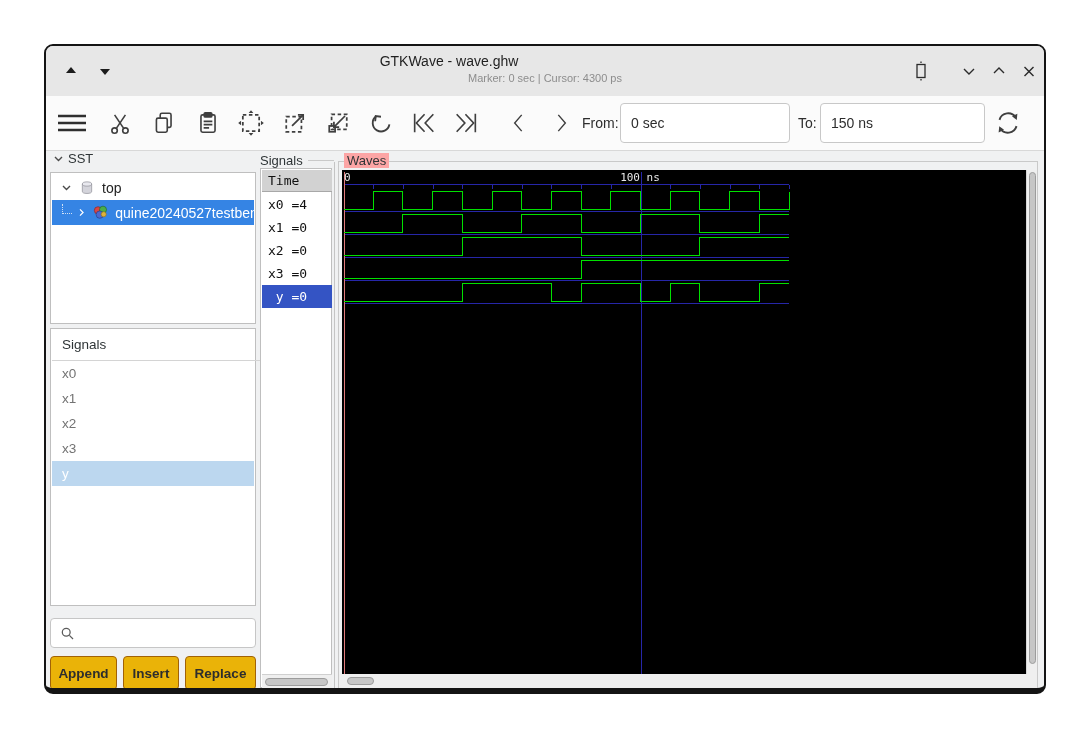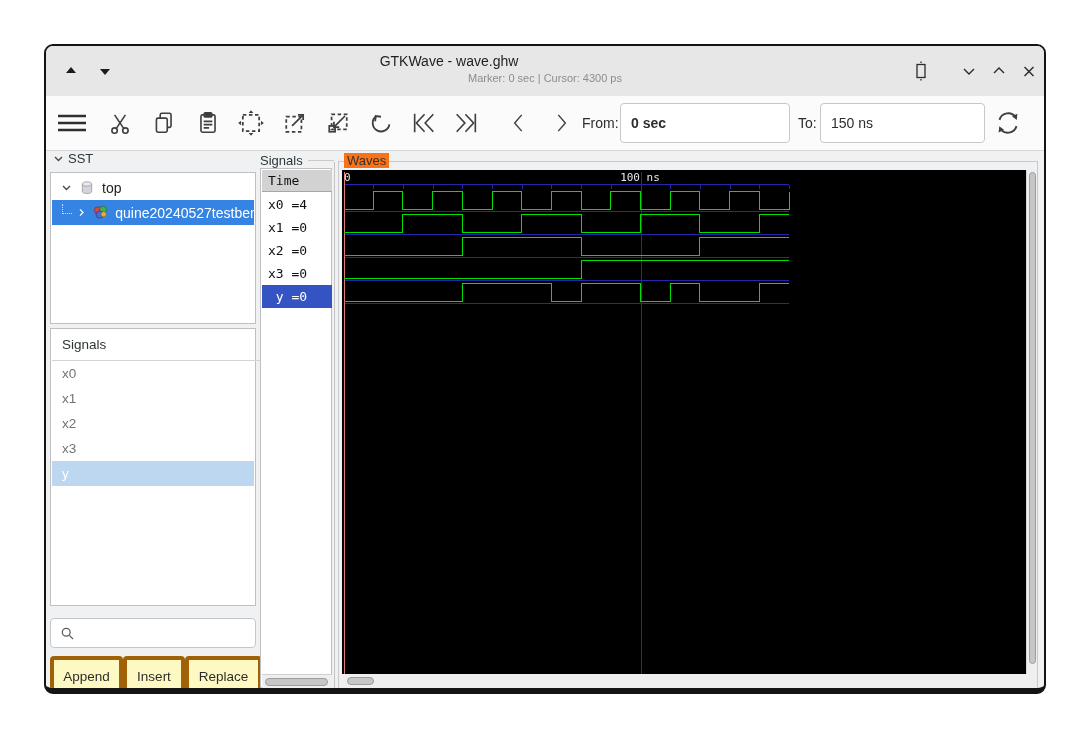--- a/index.html
+++ b/index.html
@@ -21,22 +21,22 @@
   
   .framelabel{font-size:13px;color:#2e3436;}
   .panel{background:#ffffff;border:1px solid #bfbfbf;box-sizing:border-box;}
   
   .treerow{left:1px;width:202px;height:25px;display:flex;align-items:center;font-size:14px;color:#222;}
   .treerow.sel{background:#3584e4;color:#ffffff;}
   .dotline{width:10px;height:9px;border-left:1px dotted #cfe0f4;border-bottom:1px dotted #cfe0f4;margin:-8px 2px 0 10px;}
   
   .lrow{left:1px;width:202px;height:25px;line-height:25px;padding-left:10px;font-size:13.5px;color:#737373;box-sizing:border-box;}
   .lrow.sel{background:#bcd7ef;color:#ffffff;}
-  .btn{top:610px;height:32px;background:#fef9c3;border:4px solid #a16207;border-radius:4px;
-    font-size:13.5px;color:#2d2d2d;display:flex;align-items:center;justify-content:center;}
+  .btn{top:610px;height:32px;background:#eab308;border:1px solid #a16207;border-radius:4px;
+    font-size:13.5px;color:#2d2d2d;display:flex;align-items:center;justify-content:center;font-weight:bold;}
   .search{left:4px;top:572px;width:206px;height:30px;background:#fff;border:1px solid #c6c6c6;border-radius:4px;box-sizing:border-box;}
   
   .mono{font-family:"DejaVu Sans Mono",monospace;white-space:pre;}
   .mrow{left:1px;width:70px;height:23px;line-height:23px;padding-left:6px;font-size:13px;color:#111;box-sizing:border-box;}
   .mrow.sel{background:#3454c4;color:#ffffff;}
   .timehdr{left:1px;top:1px;width:70px;height:22px;line-height:22px;padding-left:6px;font-size:13px;color:#111;
     background:#d2d2d2;border-bottom:1px solid #a8a8a8;box-sizing:border-box;}
   
   .thumb{background:#c6c6c6;border:1px solid #9c9c9c;border-radius:5px;box-sizing:border-box;}
   .track{background:#efefef;}
@@ -165,21 +165,21 @@
       <svg class="icon" width="26" height="28" viewBox="0 0 24 24" fill="none" stroke="#3f3f3f" stroke-width="1.3">
         <polyline points="14.5,4.5 8,12 14.5,19.5"></polyline>
         </svg>
       </div>
     <div class="abs tbtn" style="left:499px;">
       <svg class="icon" width="26" height="28" viewBox="0 0 24 24" fill="none" stroke="#3f3f3f" stroke-width="1.3">
         <polyline points="9.5,4.5 16,12 9.5,19.5"></polyline>
         </svg>
       </div>
     <span class="abs tlabel" style="left:536px;">From:</span>
-    <input class="abs tinput" style="left: 574px; width: 170px; font-weight: bold;" value="0 sec">
+    <input class="abs tinput" style="left: 574px; width: 170px;" value="0 sec">
     <span class="abs tlabel" style="left:752px;">To:</span>
     <input class="abs tinput" style="left: 774px; width: 165px;" value="150 ns">
     <div class="abs tbtn" style="left:946px;">
       <svg class="icon" width="30" height="30" viewBox="0 0 24 24" fill="none" stroke="#3f3f3f" stroke-width="1.5">
         <path d="M5.2,9.5 A7.2,7.2 0 0 1 18.2,7.6"></path>
           <polygon points="19.5,4.5 19,9.5 15.2,6.6" fill="#3f3f3f" stroke="none"></polygon>
         <path d="M18.8,14.5 A7.2,7.2 0 0 1 5.8,16.4"></path>
           <polygon points="4.5,19.5 5,14.5 8.8,17.4" fill="#3f3f3f" stroke="none"></polygon>
         </svg>
       </div>
@@ -249,21 +249,21 @@
     <div class="abs mrow mono" style="top:93px;">x3 =0</div>
     <div class="abs mrow sel mono" style="top:116px;"> y =0</div>
     <div class="abs track" style="left:1px;top:505px;width:70px;height:13px;border-top:1px solid #d0d0d0;">
       <div class="abs thumb" style="left:3px;top:3px;width:63px;height:8px;"></div>
     </div>
   </div>
 
   <div class="abs" style="left:288px;top:116px;width:1px;height:526px;background:#c4c4c4;"></div>
 
   <div class="abs" style="left:292px;top:115px;width:700px;height:527px;border:1px solid #c9c9c9;box-sizing:border-box;"></div>
-  <span class="abs framelabel" style="left:298px;top:107px;background:#f97316;padding:0 3px;">Waves</span>
+  <span class="abs framelabel" style="left:298px;top:107px;background:#fca5a5;padding:0 3px;">Waves</span>
 
   <div class="abs" style="left:296px;top:124px;width:684px;height:504px;background:#000000;overflow:hidden;">
     <svg id="wave-svg" width="684" height="504" viewBox="0 0 684 504" style="shape-rendering:crispEdges;">
         <line x1="1.5" y1="14.5" x2="447" y2="14.5" stroke="#2626a8"></line>
         <line x1="2.5" y1="14.5" x2="2.5" y2="18.5" stroke="#2626a8"></line>
         <line x1="31.5" y1="14.5" x2="31.5" y2="18.5" stroke="#2626a8"></line>
         <line x1="61.5" y1="14.5" x2="61.5" y2="18.5" stroke="#2626a8"></line>
         <line x1="91.5" y1="14.5" x2="91.5" y2="18.5" stroke="#2626a8"></line>
         <line x1="120.5" y1="14.5" x2="120.5" y2="18.5" stroke="#2626a8"></line>
         <line x1="150.5" y1="14.5" x2="150.5" y2="18.5" stroke="#2626a8"></line>

